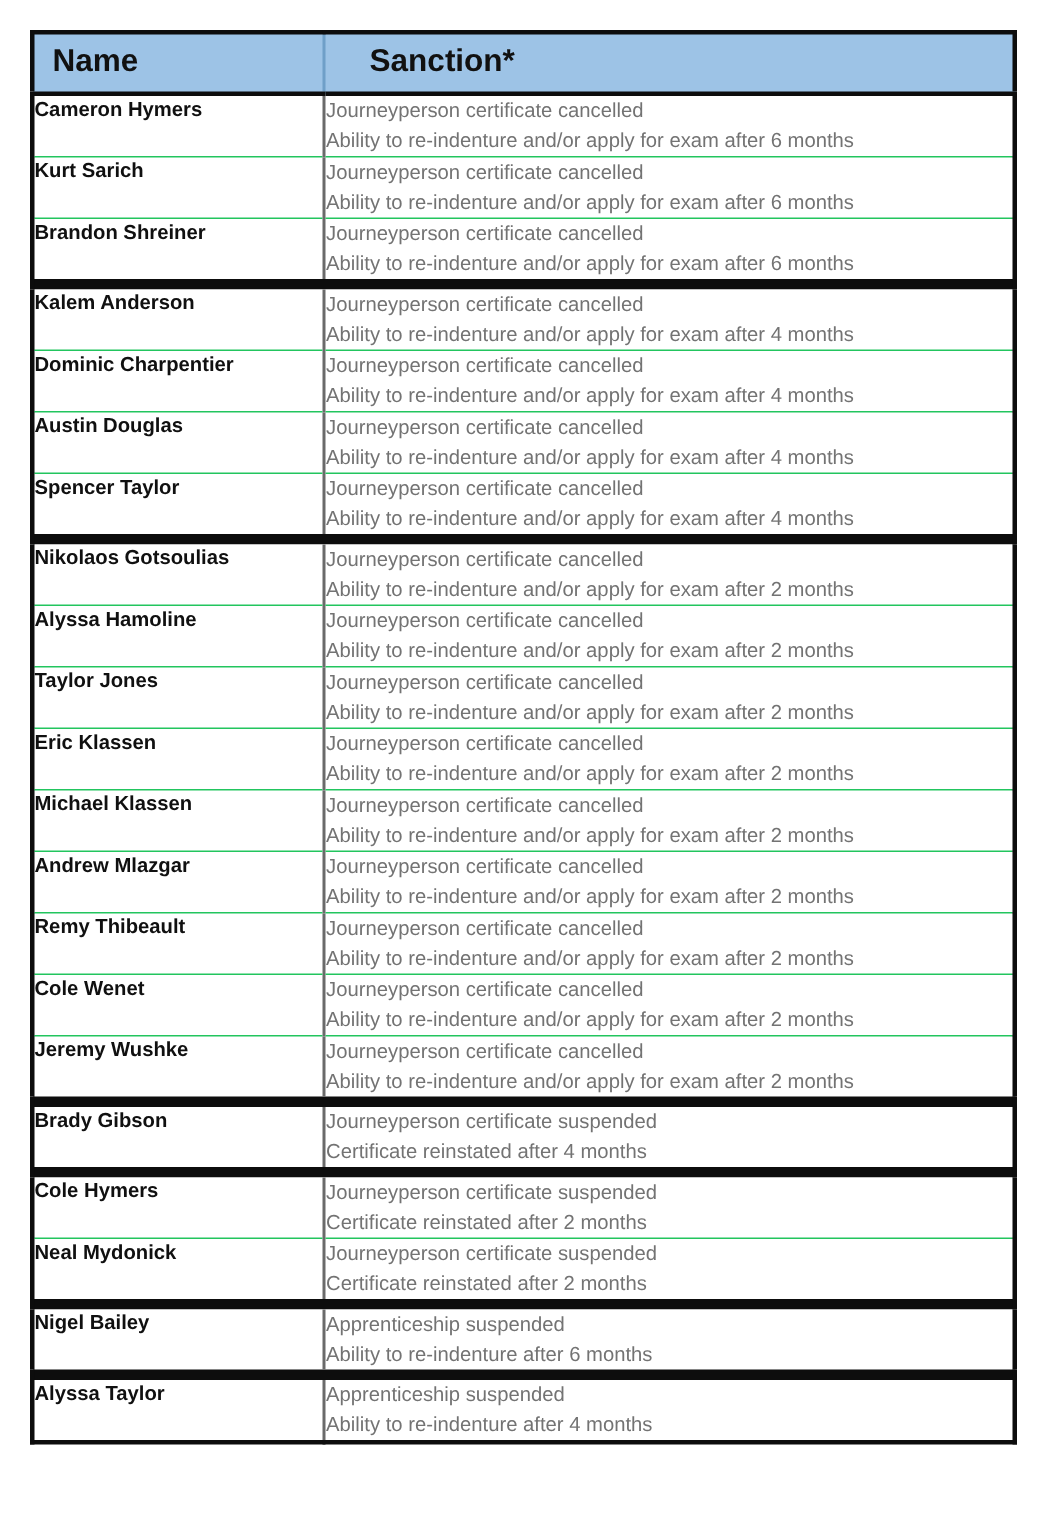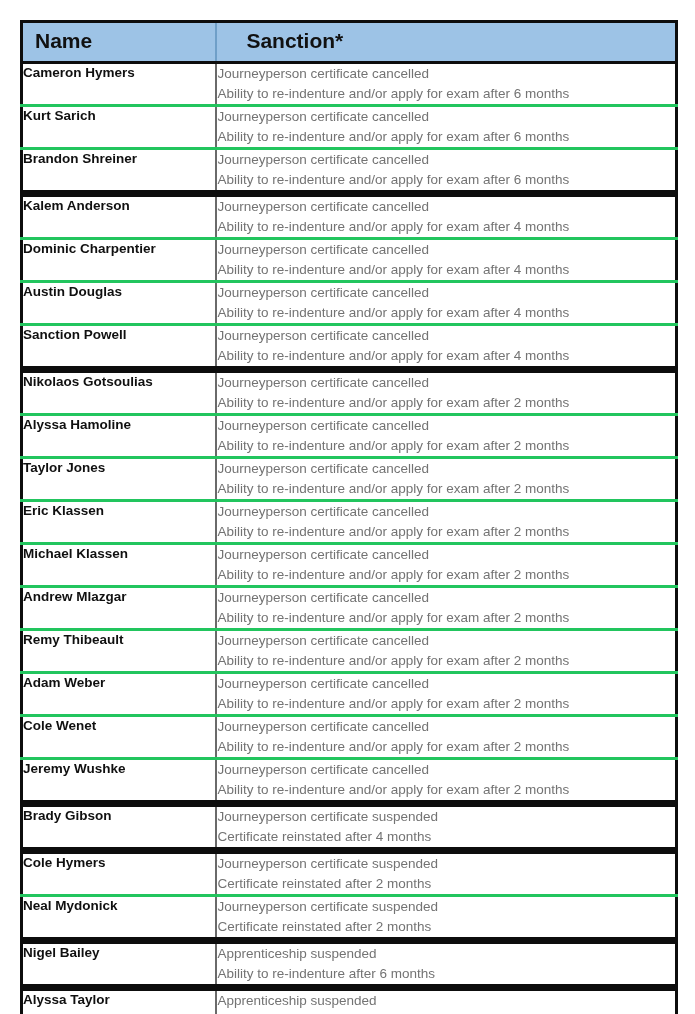--- a/index.html
+++ b/index.html
@@ -42,21 +42,21 @@
     border-bottom: 3px solid #0d0d0d;
     letter-spacing: 0px;
     line-height: 1.1;
     height: 28px;
     vertical-align: middle;
   }
   thead th.th-name { border-right: 2px solid #6f9fc8; }
   thead th.th-sanction { padding-left: 29px; }
 
   tbody tr.data-row > td {
-    border-top: 3px solid #22c55e;
+    border-top: 1px solid #22c55e;
     padding: 0;
     vertical-align: top;
     background: #ffffff;
   }
   tbody tr.data-row.first-in-group > td {
     border-top: none;
   }
   td.cell-name {
     border-right: 2px solid #6a6a6a;
     padding: 5px 4px 6px 12px;
@@ -142,21 +142,21 @@
           </td>
         </tr>
         <tr class="data-row">
           <td class="cell-name">Austin Douglas</td>
           <td class="cell-sanction">
             <span class="sanction-line">Journeyperson certificate cancelled</span>
             <span class="sanction-line">Ability to re-indenture and/or apply for exam after 4 months</span>
           </td>
         </tr>
         <tr class="data-row">
-          <td class="cell-name">Sanction Powell</td>
+          <td class="cell-name">Spencer Taylor</td>
           <td class="cell-sanction">
             <span class="sanction-line">Journeyperson certificate cancelled</span>
             <span class="sanction-line">Ability to re-indenture and/or apply for exam after 4 months</span>
           </td>
         </tr>
         <tr class="group-separator">
           <td colspan="2"></td>
         </tr>
         <tr class="data-row first-in-group">
           <td class="cell-name">Nikolaos Gotsoulias</td>
@@ -195,27 +195,20 @@
         </tr>
         <tr class="data-row">
           <td class="cell-name">Andrew Mlazgar</td>
           <td class="cell-sanction">
             <span class="sanction-line">Journeyperson certificate cancelled</span>
             <span class="sanction-line">Ability to re-indenture and/or apply for exam after 2 months</span>
           </td>
         </tr>
         <tr class="data-row">
           <td class="cell-name">Remy Thibeault</td>
-          <td class="cell-sanction">
-            <span class="sanction-line">Journeyperson certificate cancelled</span>
-            <span class="sanction-line">Ability to re-indenture and/or apply for exam after 2 months</span>
-          </td>
-        </tr>
-        <tr class="data-row">
-          <td class="cell-name">Adam Weber</td>
           <td class="cell-sanction">
             <span class="sanction-line">Journeyperson certificate cancelled</span>
             <span class="sanction-line">Ability to re-indenture and/or apply for exam after 2 months</span>
           </td>
         </tr>
         <tr class="data-row">
           <td class="cell-name">Cole Wenet</td>
           <td class="cell-sanction">
             <span class="sanction-line">Journeyperson certificate cancelled</span>
             <span class="sanction-line">Ability to re-indenture and/or apply for exam after 2 months</span>

